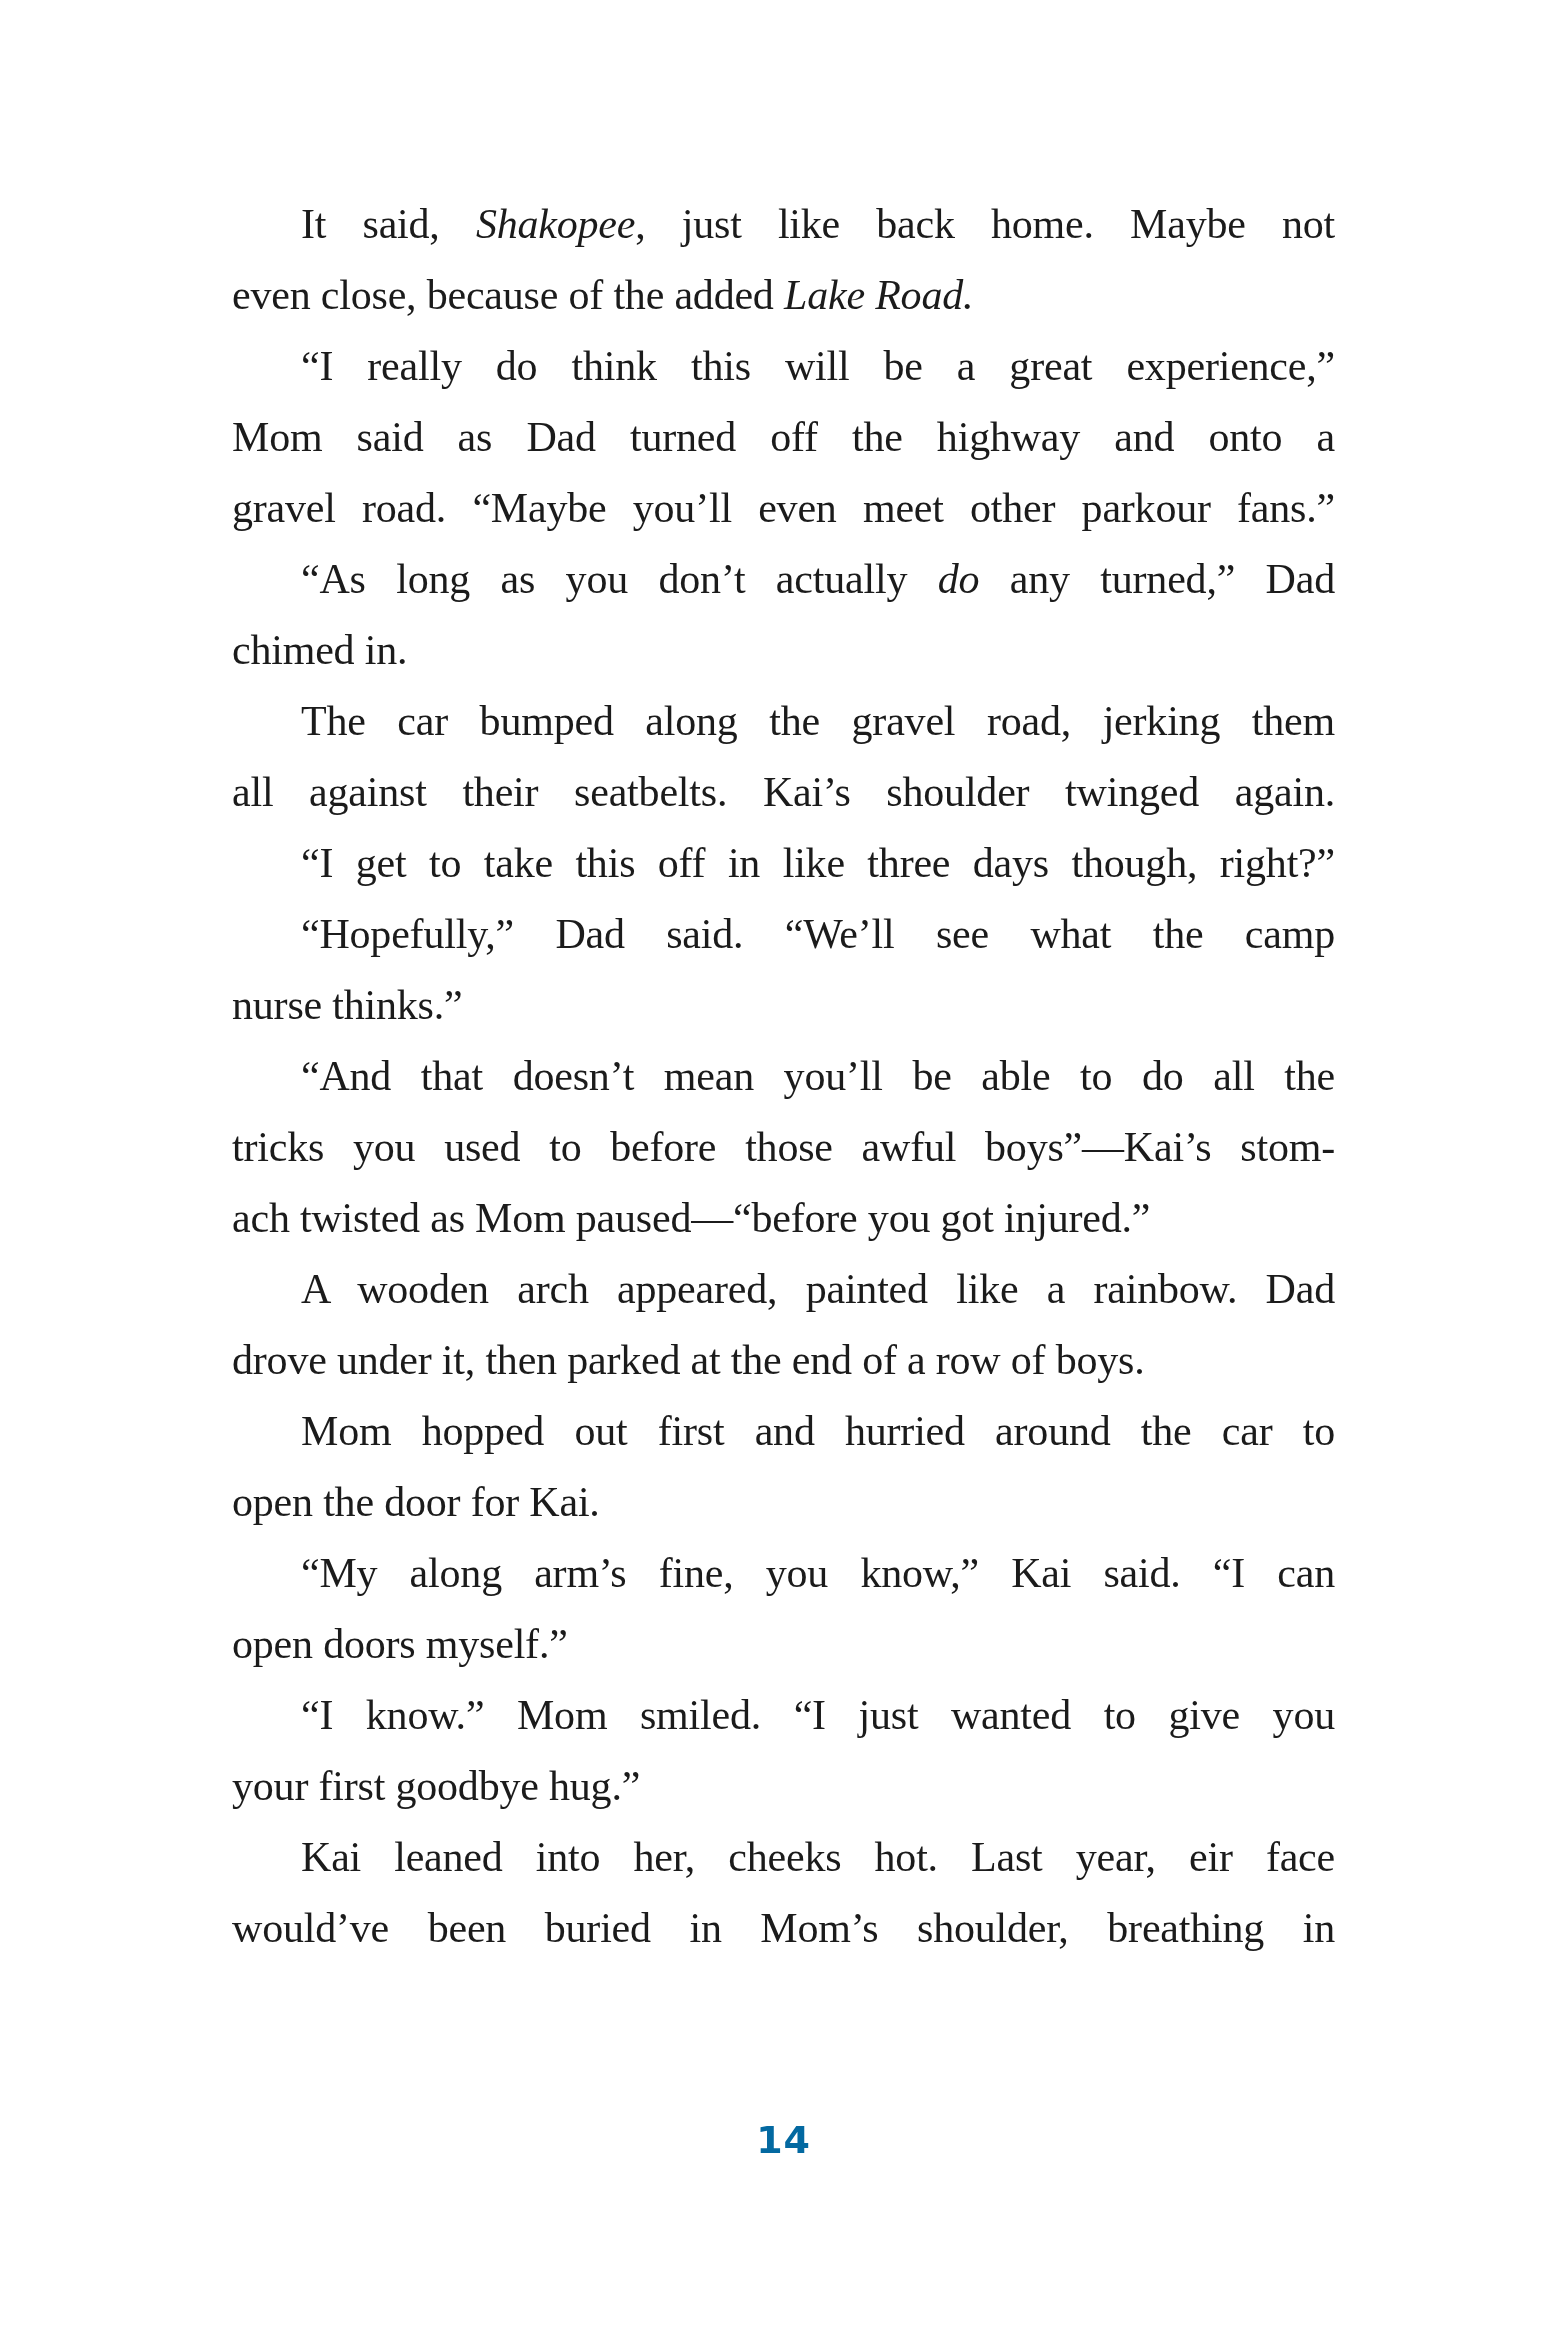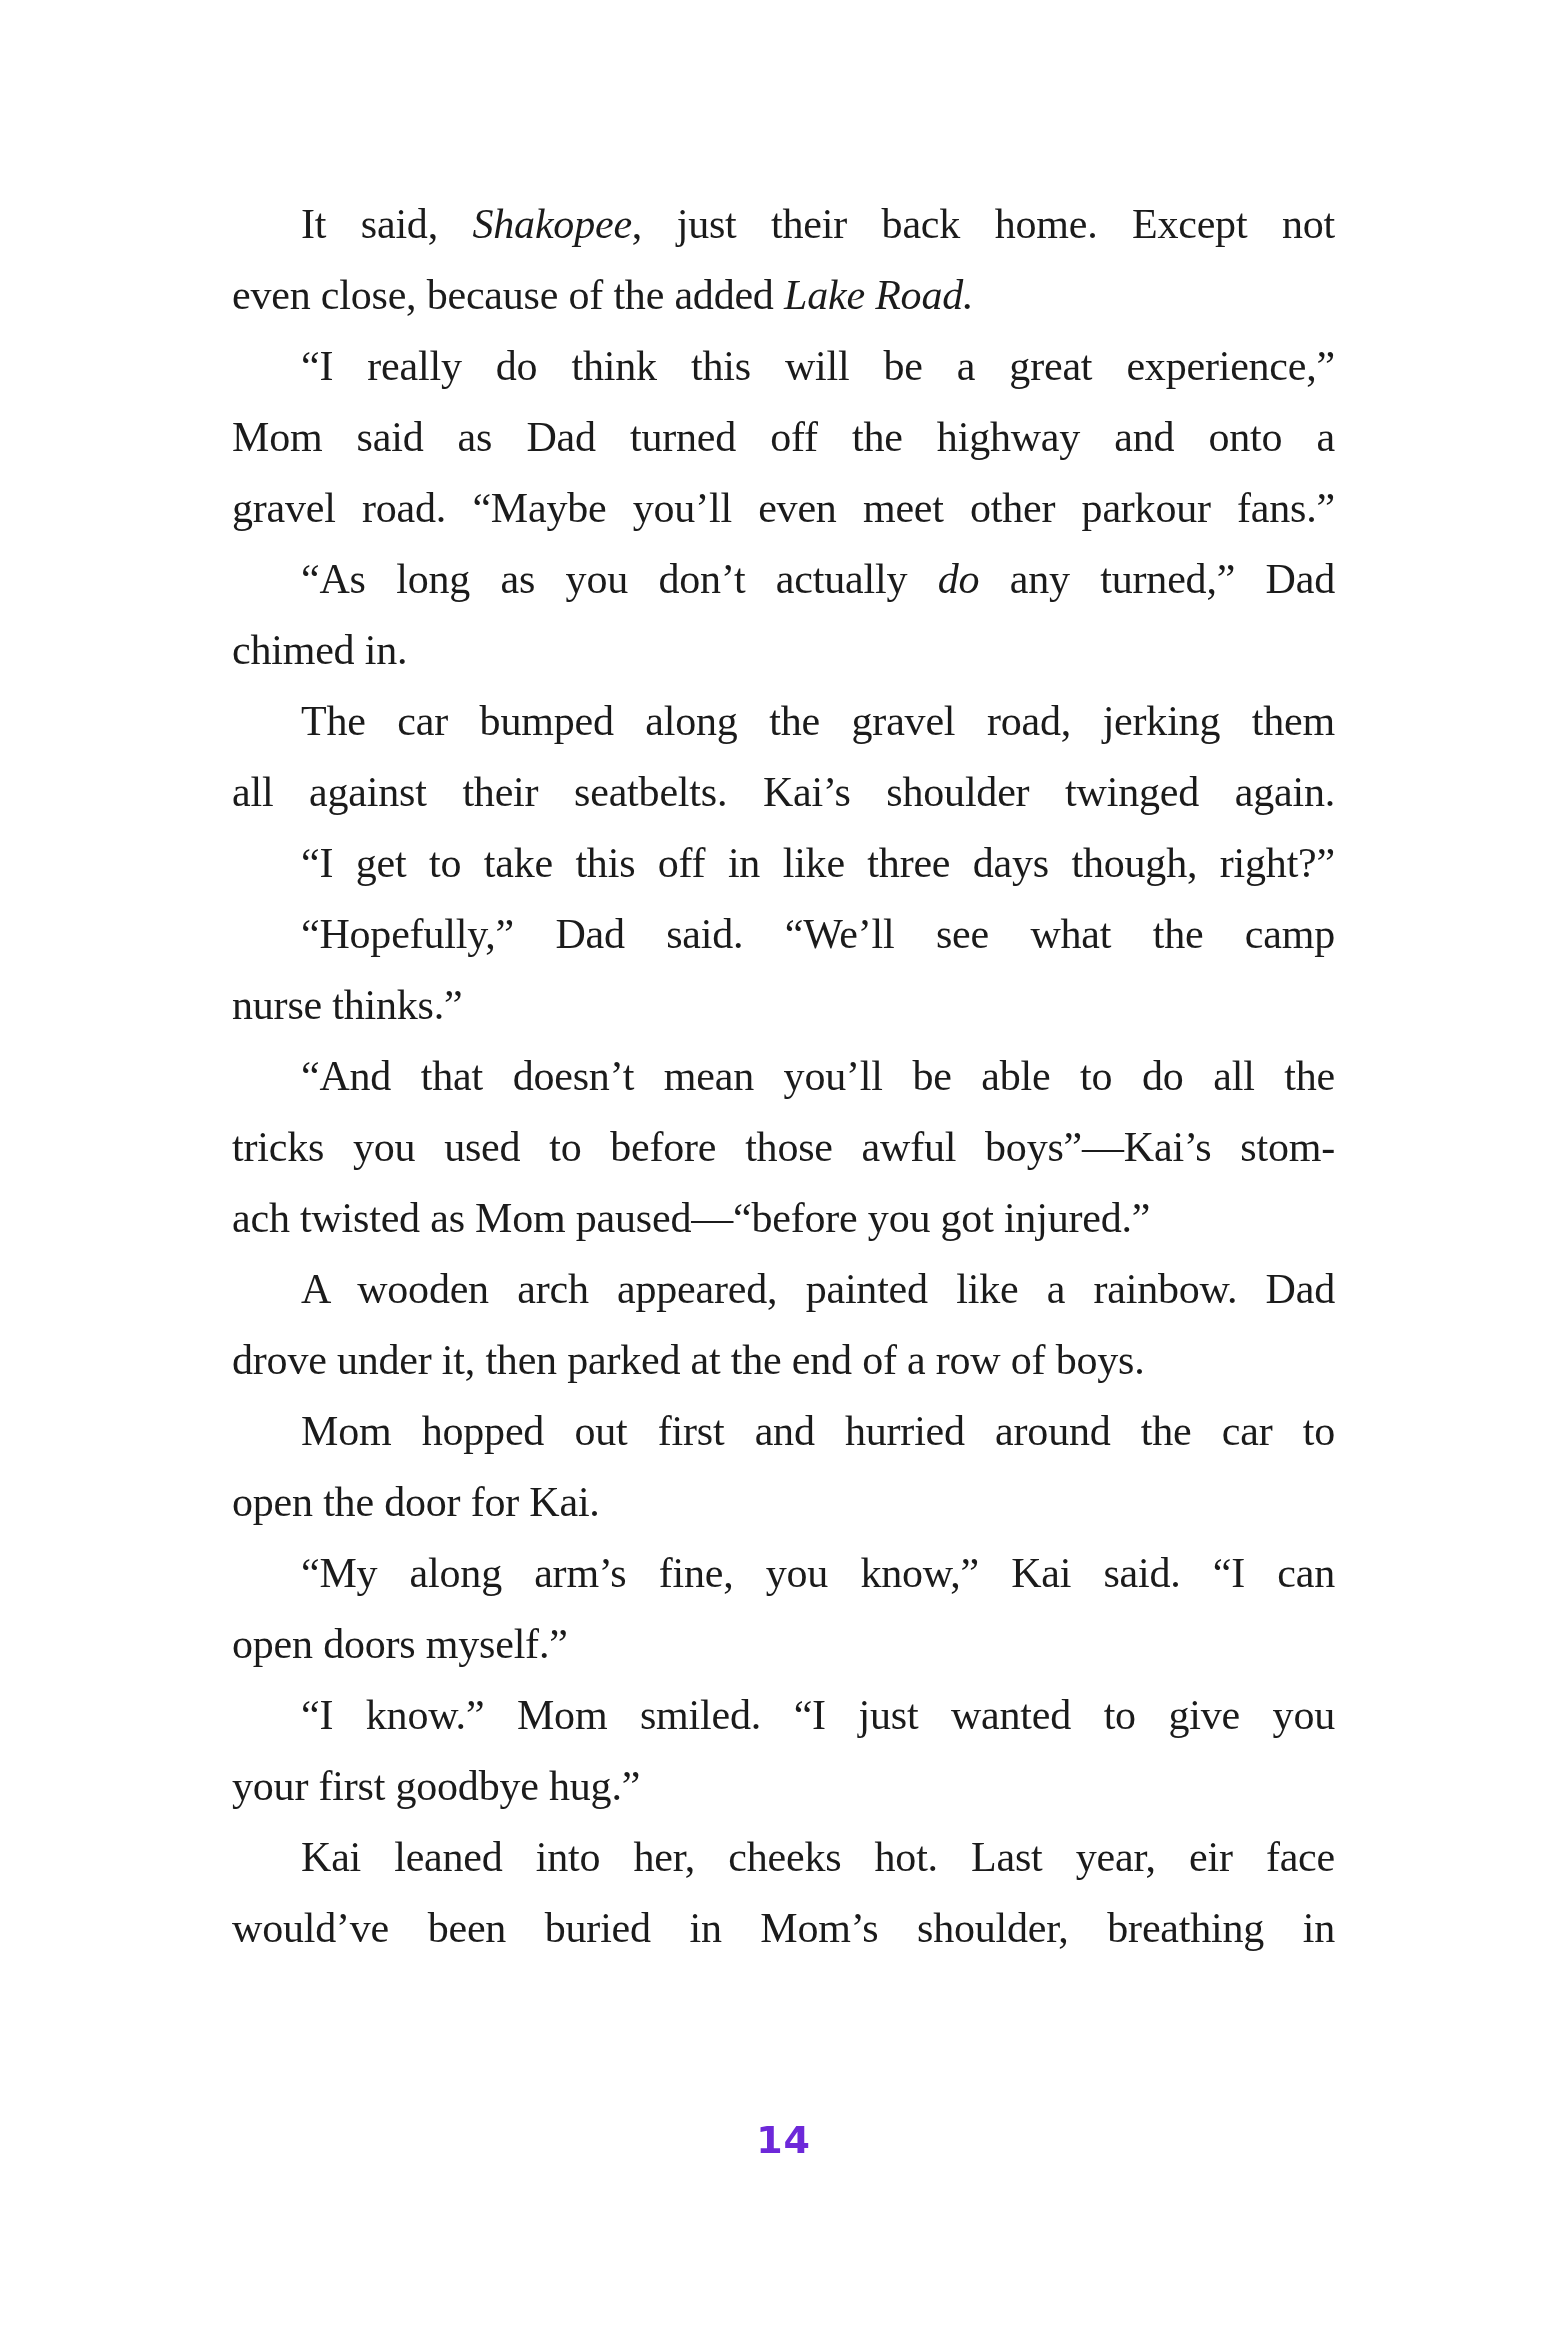--- a/index.html
+++ b/index.html
@@ -46,29 +46,29 @@
   .page-number {
     position: absolute;
     left: 232px;
     top: 2118px;
     width: 1103px;
     text-align: center;
     font-family: "DejaVu Sans", sans-serif;
     font-weight: 700;
     font-size: 38px;
     letter-spacing: 0.9px;
-    color: #6d28d9;
+    color: #0369a1;
   }
 </style>
 </head>
 <body>
 
 <div class="page">
   <div class="text-block">
-      <div class="line indent j"><span>It said, </span><i>Shakopee</i><span>, just their back home. Except not</span></div>
+      <div class="line indent j"><span>It said, </span><i>Shakopee</i><span>, just like back home. Maybe not</span></div>
       <div class="line l"><span>even close, because of the added </span><i>Lake Road.</i></div>
       <div class="line indent j"><span>“I really do think this will be a great experience,”</span></div>
       <div class="line j"><span>Mom said as Dad turned off the highway and onto a</span></div>
       <div class="line j"><span>gravel road. “Maybe you’ll even meet other parkour fans.”</span></div>
       <div class="line indent j"><span>“As long as you don’t actually </span><i>do</i><span> any turned,” Dad</span></div>
       <div class="line l"><span>chimed in.</span></div>
       <div class="line indent j"><span>The car bumped along the gravel road, jerking them</span></div>
       <div class="line j"><span>all against their seatbelts. Kai’s shoulder twinged again.</span></div>
       <div class="line indent j"><span>“I get to take this off in like three days though, right?”</span></div>
       <div class="line indent j"><span>“Hopefully,” Dad said. “We’ll see what the camp</span></div>

